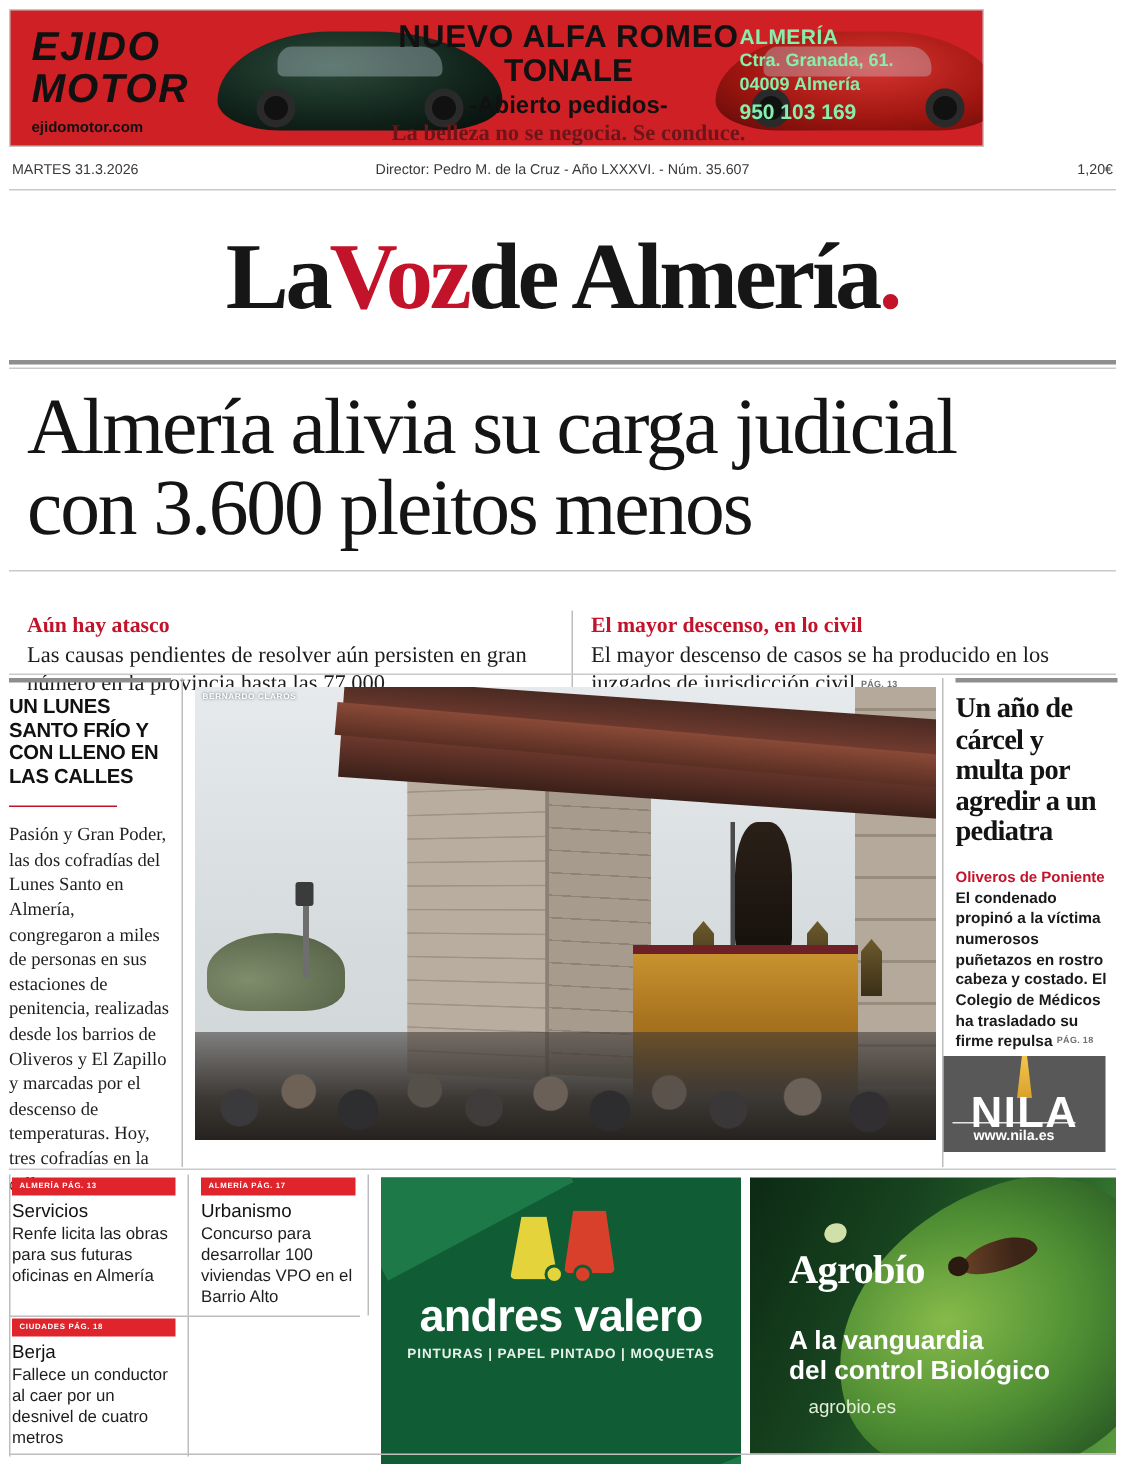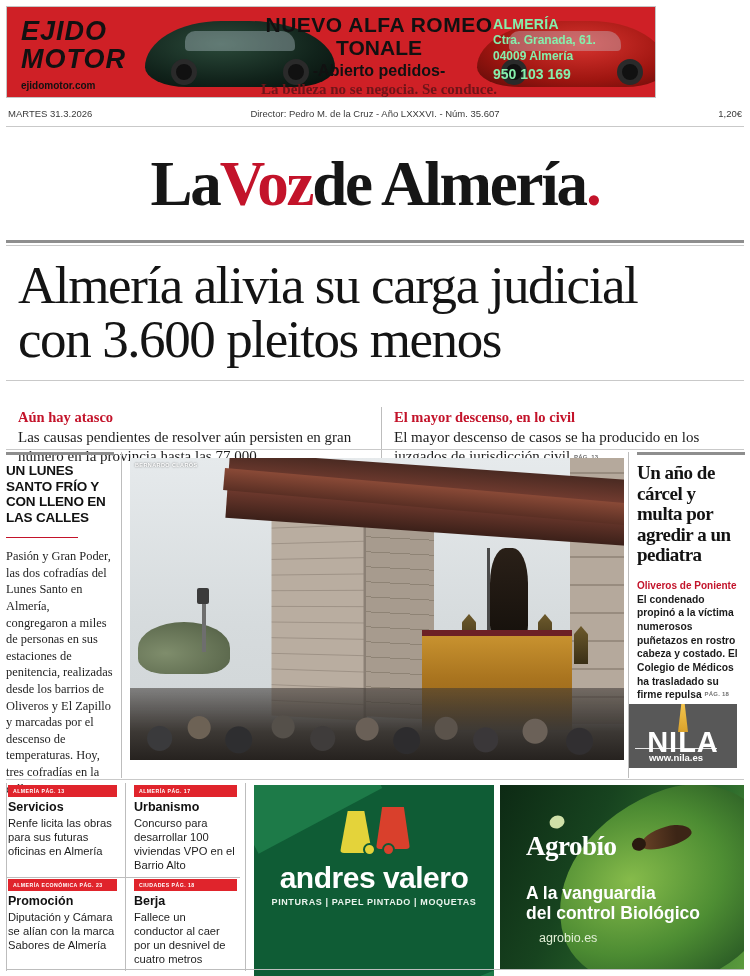--- a/index.html
+++ b/index.html
@@ -195,21 +195,21 @@
   .brief {
     padding: 2px 8px 0 2px; border-right: 1px solid #bdbdbd;
   }
   .brief:nth-child(2), .brief:nth-child(4) { border-right: 1px solid #bdbdbd; padding-left: 8px; }
   .tag {
     display:block; background:#e0242c; color:#fff;
     font-family:"Liberation Sans", sans-serif; font-weight: 800; font-size: 5.2px;
     letter-spacing:.45px; padding: 3px 4px 3px 5px; margin-bottom: 4px;
   }
   .brief h3 {
-    font-family:"Liberation Sans", sans-serif; font-weight: 700; font-size: 12.5px;
+    font-family:"Liberation Sans", sans-serif; font-weight: 400; font-size: 12.5px;
     color:#111; line-height:1.1; margin-bottom: 1px;
   }
   .brief p {
     font-family:"Liberation Sans", sans-serif; font-weight: 400; font-size: 11.2px;
     color:#1d1d1d; line-height: 1.26;
   }
 
   .ad-valero {
     position:absolute; left: 248px; top: 2px; width: 240px; height: 236px;
     background: #0f5c35; overflow:hidden;
@@ -533,25 +533,20 @@
           <span class="tag">ALMERÍA PÁG. 13</span>
           <h3>Servicios</h3>
           <p>Renfe licita las obras para sus futuras oficinas en Almería</p>
         </div>
         <div class="brief">
           <span class="tag">ALMERÍA PÁG. 17</span>
           <h3>Urbanismo</h3>
           <p>Concurso para desarrollar 100 viviendas VPO en el Barrio Alto</p>
         </div>
         <div class="brief">
-          <span class="tag">ALMERÍA ECONÓMICA PÁG. 23</span>
-          <h3>Promoción</h3>
-          <p>Diputación y Cámara se alían con la marca Sabores de Almería</p>
-        </div>
-        <div class="brief">
           <span class="tag">CIUDADES PÁG. 18</span>
           <h3>Berja</h3>
           <p>Fallece un conductor al caer por un desnivel de cuatro metros</p>
         </div>
       </div>
     </div>
 
     <div class="ad-valero">
       <div class="swoosh1"></div>
       <div class="swoosh2"></div>

